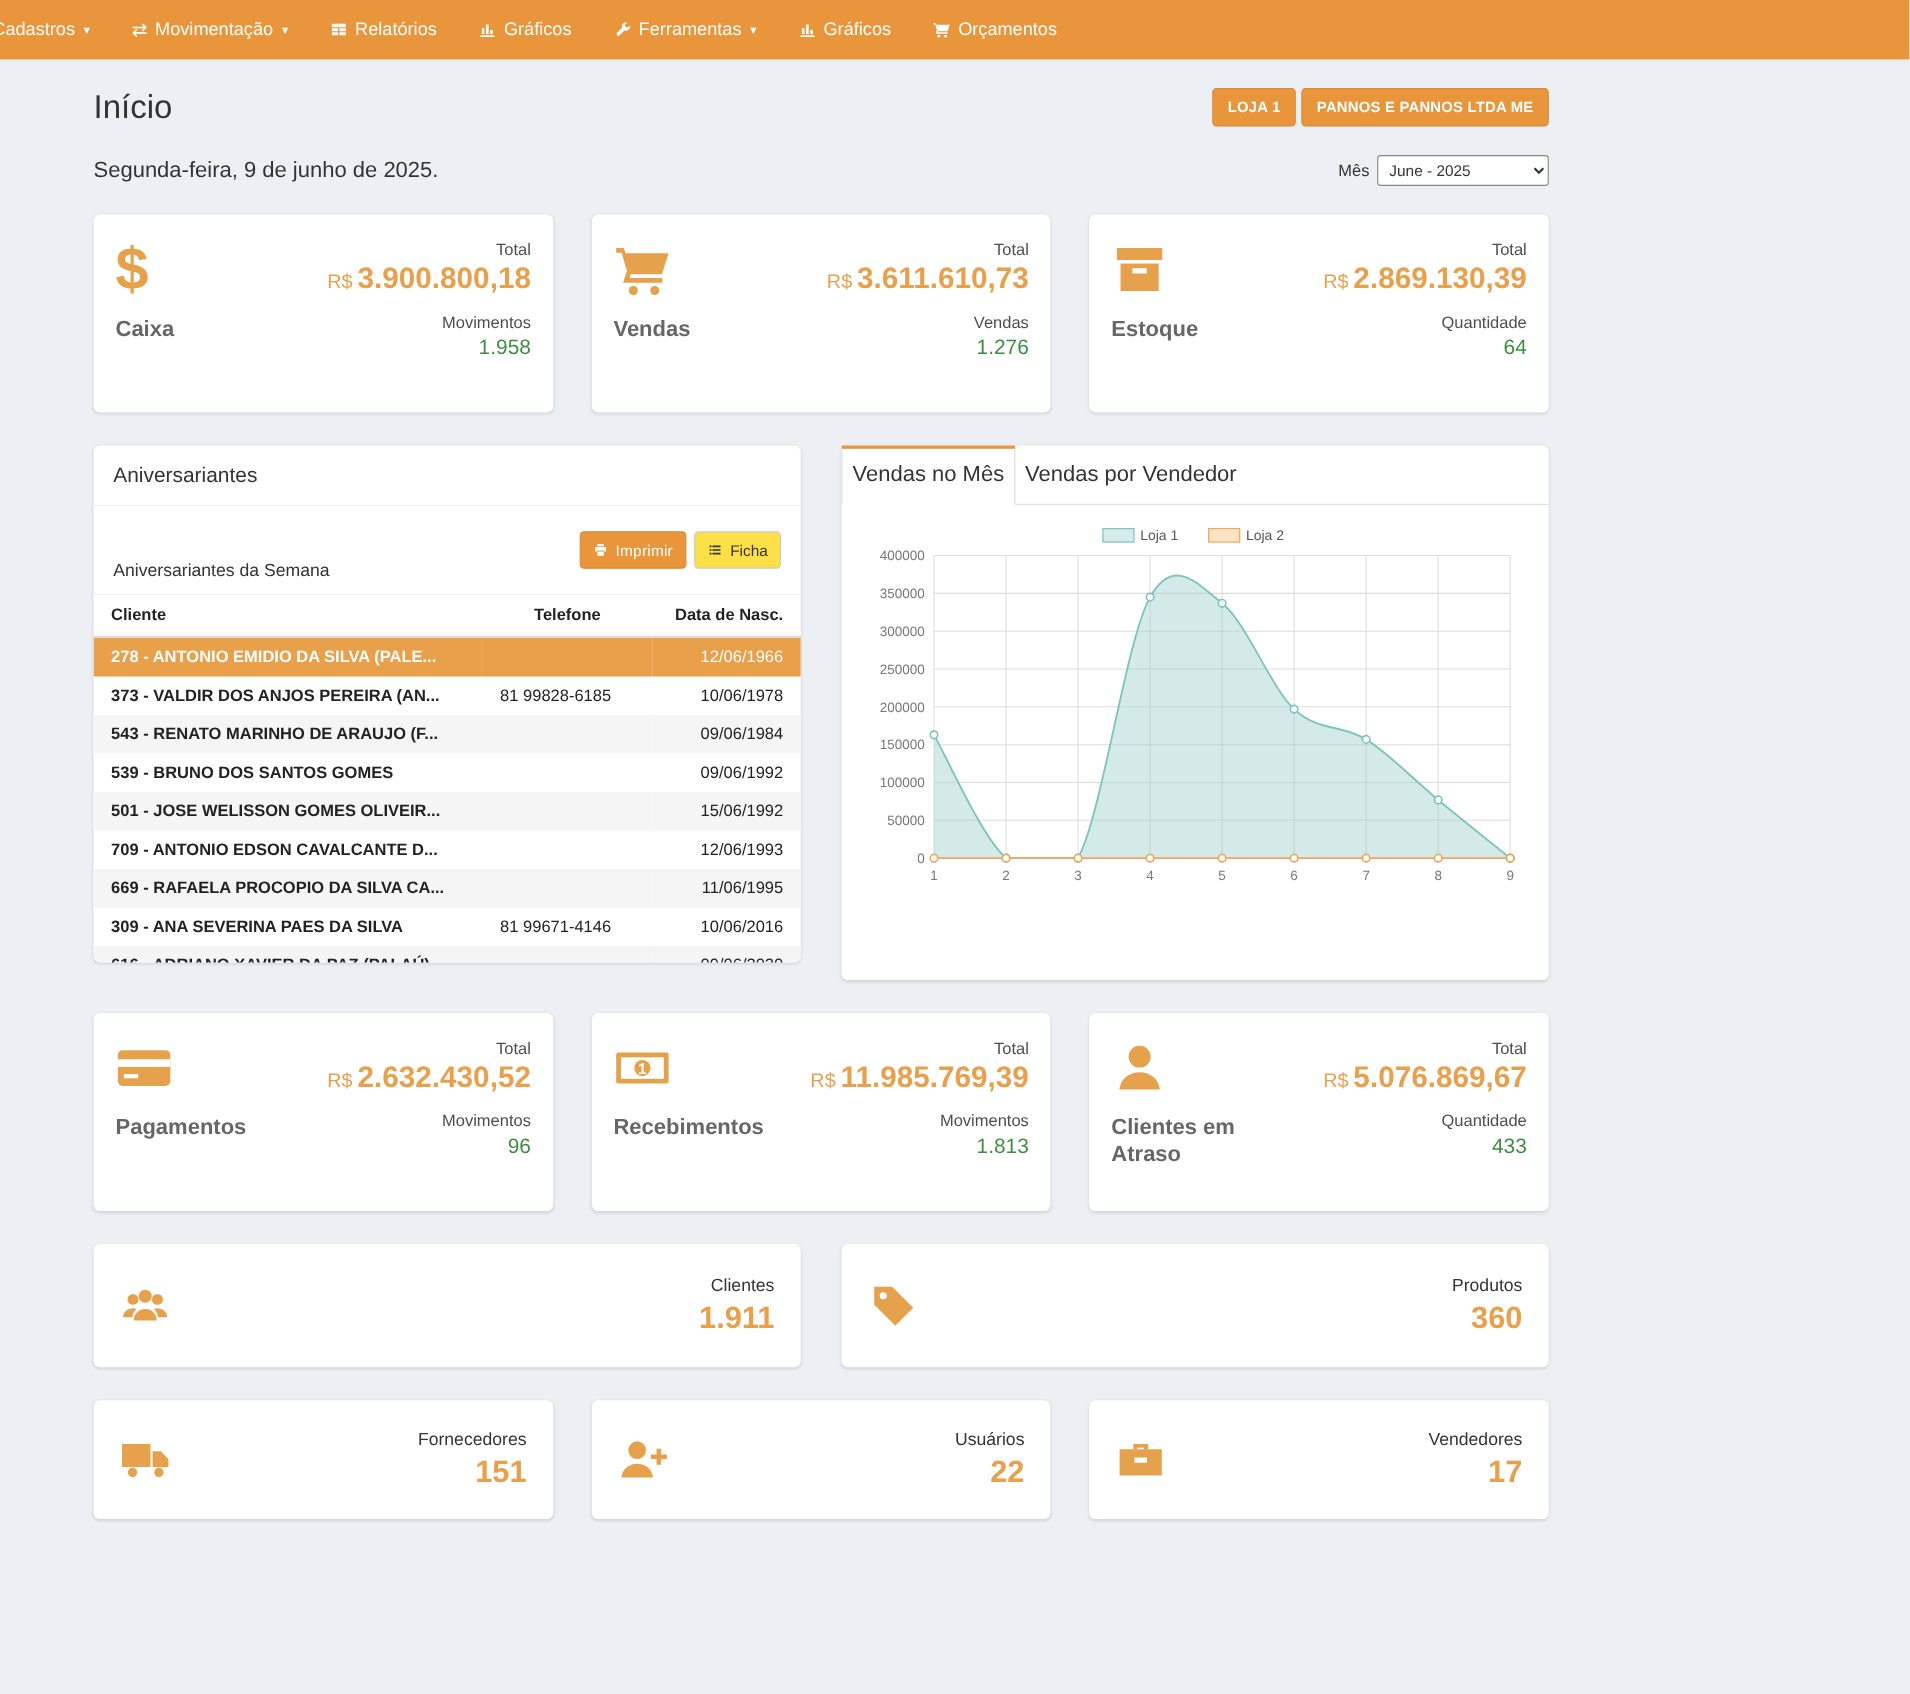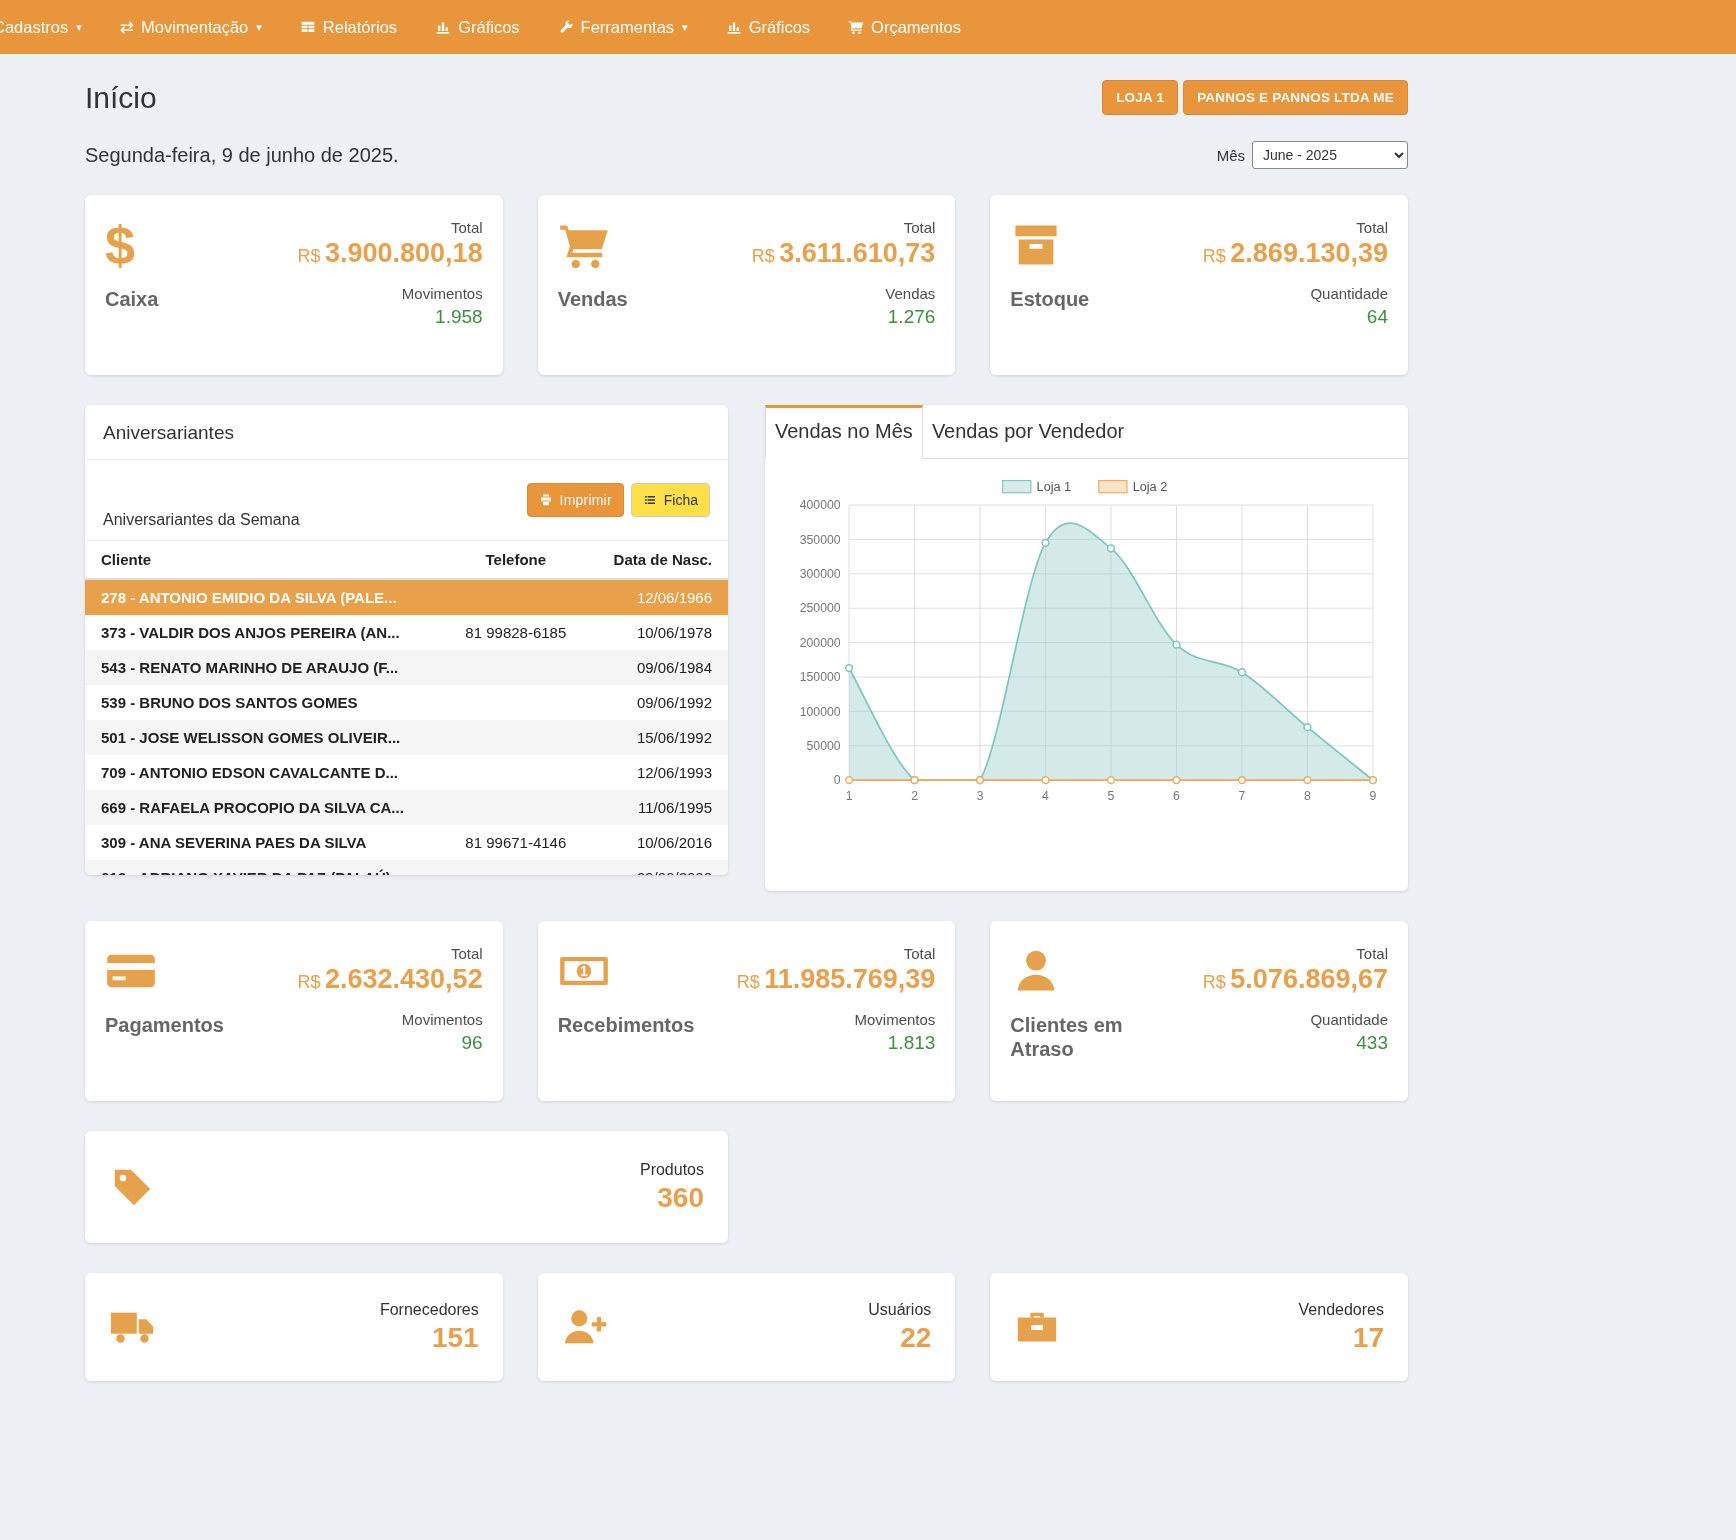--- a/index.html
+++ b/index.html
@@ -81,21 +81,21 @@
   .btn-icon { width: 14px; height: 14px; display: inline-block; }
   .btn-icon svg { width: 100%; height: 100%; display: block; fill: #fff; }
   .btn-icon.dark svg { fill: #333; }
   table.bday-table { width: 100%; border-collapse: collapse; font-size: 15px; }
   .bday-table th { padding: 10px 16px; font-weight: bold; color: #222; border-bottom: 2px solid #ddd; }
   .bday-table th.col-cliente { text-align: left; }
   .bday-table th.col-telefone { text-align: center; }
   .bday-table th.col-data { text-align: right; }
   .bday-table td { padding: 9px 16px; color: #222; }
   .bday-table td.col-cliente { font-weight: bold; width: 55%; }
-  .bday-table td.col-telefone { text-align: center; width: 24%; }
+  .bday-table td.col-telefone { text-align: left; width: 24%; }
   .bday-table td.col-data { text-align: right; width: 21%; }
   .bday-table tr.stripe { background: #f5f5f5; }
   .bday-table tr.hl { background: #E8A04A; }
   .bday-table tr.hl td { color: #fff; }
   
   .sales-card { height: 486px; }
   .tabs { display: flex; border-bottom: 1px solid #ddd; }
   .tab { padding: 15px 9px; font-size: 20px; color: #333; cursor: pointer; text-align: center; }
   .tab.active {
     border: 1px solid #ddd; border-bottom: 1px solid #fff; border-top: 3px solid #E8953C;
@@ -483,20 +483,36 @@
         <div class="lbl count-lbl">Quantidade</div>
         <div class="count-val">433</div>
       </div>
     </div>
   </div>
 
   <div class="grid-2">
     <div class="card counter-card">
       <span class="counter-icon">
         <svg viewBox="0 0 24 24">
+            <circle cx="6.2" cy="9" r="2.6"></circle>
+            <circle cx="17.8" cy="9" r="2.6"></circle>
+            <circle cx="12" cy="7.5" r="3.1"></circle>
+            <path d="M6.5 19c.2-3.2 2.5-5.4 5.5-5.4s5.3 2.2 5.5 5.4z"></path>
+            <path d="M1.5 17.5c.2-2.6 2.1-4.3 4.7-4.3.6 0 1.2.1 1.7.3-1.1 1-1.8 2.4-2 4z"></path>
+            <path d="M22.5 17.5c-.2-2.6-2.1-4.3-4.7-4.3-.6 0-1.2.1-1.7.3 1.1 1 1.8 2.4 2 4z"></path>
+          </svg>
+      </span>
+      <div class="counter-right">
+        <div class="counter-label">Clientes</div>
+        <div class="counter-value">1.911</div>
+      </div>
+    </div>
+    <div class="card counter-card">
+      <span class="counter-icon">
+        <svg viewBox="0 0 24 24">
             <path fill-rule="evenodd" d="M3 3h8.5L21.5 13 13 21.5 3 11.5zM7.3 5.6a1.7 1.7 0 1 0 0 3.4 1.7 1.7 0 0 0 0-3.4z"></path>
           </svg>
       </span>
       <div class="counter-right">
         <div class="counter-label">Produtos</div>
         <div class="counter-value">360</div>
       </div>
     </div>
   </div>
 

